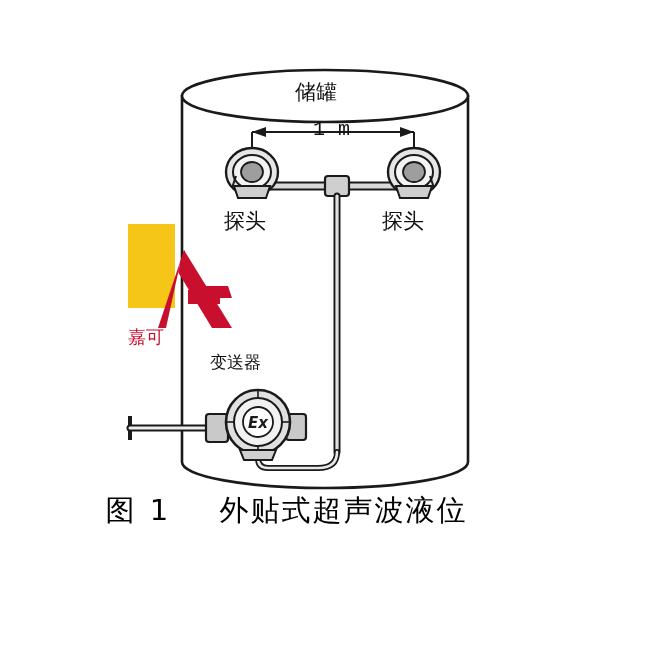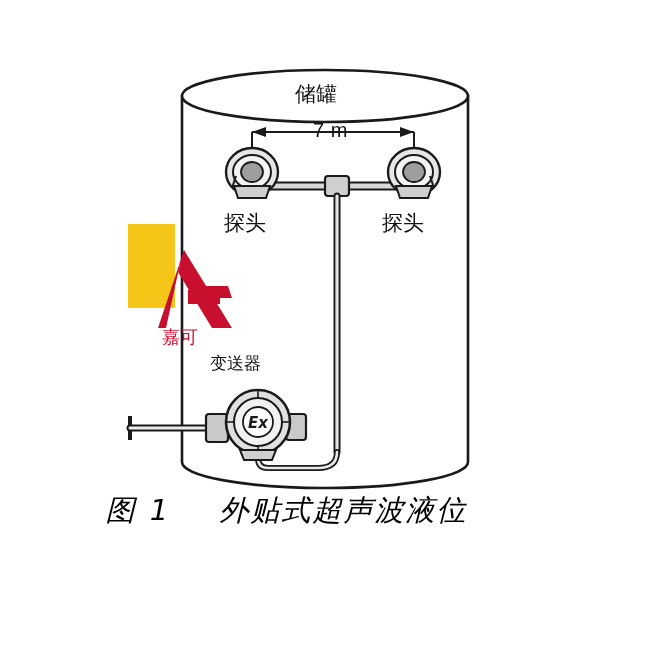--- a/index.html
+++ b/index.html
@@ -22,21 +22,21 @@
     width: 650px;
     height: 650px;
   }
   #diagram-svg {
     position: absolute;
     left: 0;
     top: 0;
   }
   .label {
     position: absolute;
-    font-family: Liberation Sans, sans-serif;
+    font-family: Liberation Mono, monospace;
     color: #111111;
     white-space: nowrap;
     line-height: 1;
   }
   #label-tank {
     left: 295px;
     top: 83px;
     font-size: 21px;
   }
   #label-span {
@@ -81,33 +81,32 @@
     left: 0;
     top: 0;
     width: 104px;
     height: 104px;
   }
   #wm-text {
     position: absolute;
     left: 0;
     top: 101px;
     width: 104px;
-    text-align: center;
+    text-align: left;
     font-size: 18px;
     color: #c8102e;
     font-family: "DejaVu Sans", "Liberation Sans", sans-serif;
   }
   
   #caption {
     position: absolute;
     left: 0;
     top: 488px;
     width: 573px;
     text-align: center;
-    font-style: italic;
   }
   .caption-line {
     font-size: 29px;
     line-height: 1.55;
     letter-spacing: 2px;
     color: #000000;
   }
   .caption-line .fignum {
     letter-spacing: 3px;
   }
@@ -195,21 +194,21 @@
       <line x1="282" y1="422" x2="290" y2="422" stroke="#1a1a1a" stroke-width="1.6"></line>
 
       <path d="M240,450 L276,450 L272,460 L244,460 Z" fill="#cfcfcf" stroke="#1a1a1a" stroke-width="2"></path>
 
       <text x="258" y="428" text-anchor="middle" font-family="DejaVu Sans, Liberation Sans, sans-serif" font-size="15" font-style="italic" font-weight="bold" fill="#1a1a1a">Ex</text>
     </g>
   </svg>
 
   <div class="label" id="label-tank">储罐</div>
 
-  <div class="label" id="label-span">7 m</div>
+  <div class="label" id="label-span">1 m</div>
 
   <div class="label" id="label-probe-left">探头</div>
 
   <div class="label" id="label-probe-right">探头</div>
 
   <div class="label" id="label-transmitter">变送器</div>
 
   <div id="watermark">
     <div id="wm-yellow"></div>
     <svg id="wm-red" viewBox="0 0 104 104">

